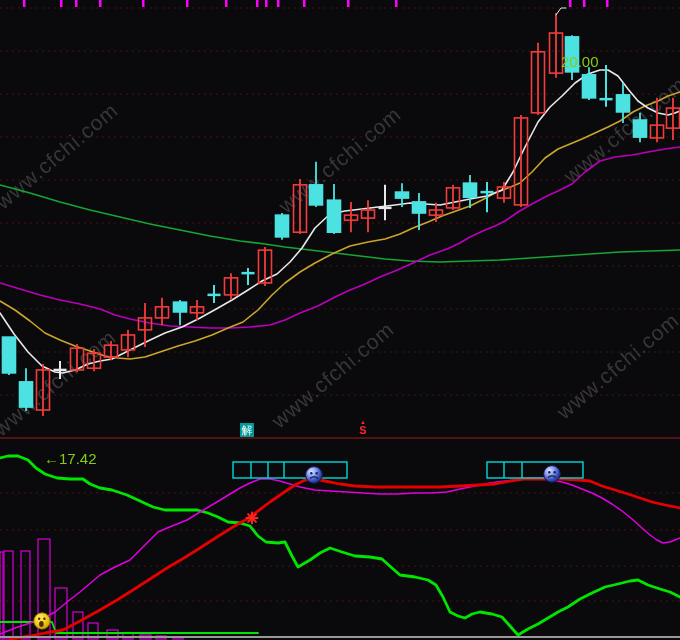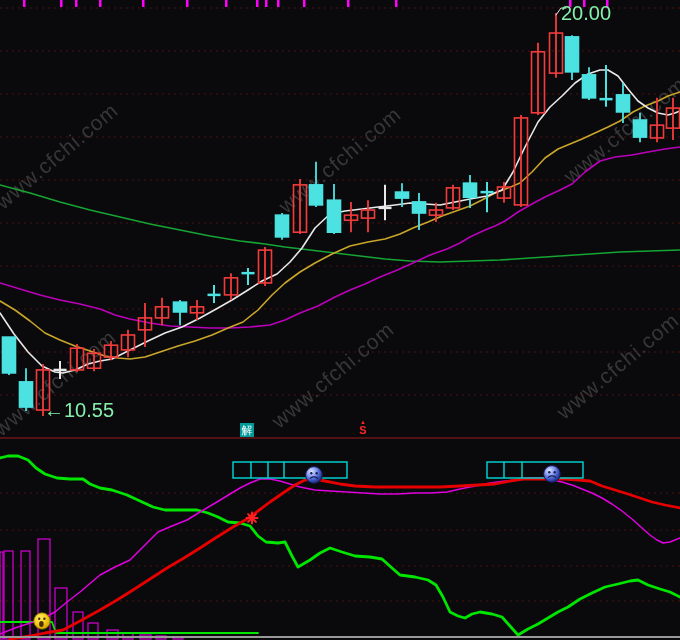--- a/index.html
+++ b/index.html
@@ -5,21 +5,21 @@
   html,body{margin:0;padding:0;background:#000;}
   #root{position:relative;width:680px;height:640px;background:#0a0a0c;overflow:hidden;
         font-family:"Liberation Sans",sans-serif;}
   #wm-layer{position:absolute;left:0;top:0;width:680px;height:640px;z-index:1;}
   .wm{position:absolute;width:190px;margin-left:-95px;margin-top:-14px;text-align:center;
       color:rgba(150,150,150,0.32);font-size:21px;letter-spacing:1px;
       transform:rotate(-40deg);white-space:nowrap;}
   svg.panel{position:absolute;left:0;z-index:2;}
   #top-svg{top:0;}
   #bot-svg{top:440px;}
-  .px-label{position:absolute;z-index:3;color:#86efac;font-size:20px;line-height:15px;white-space:nowrap;}
+  .px-label{position:absolute;z-index:3;color:#84cc16;font-size:15px;line-height:15px;white-space:nowrap;margin-top:48px;}
   #hi-label{left:561px;top:6px;}
   #lo-label{left:44px;top:403px;}
   #jie-marker{position:absolute;left:240px;top:423px;width:14px;height:14px;z-index:3;
       background:#009a9a;color:#ffffff;font-size:11px;line-height:14px;text-align:center;}
   #s-marker{position:absolute;left:356px;top:420px;width:14px;z-index:3;text-align:center;}
   #s-marker .tri{display:block;font-size:6px;line-height:5px;color:#ff2525;}
   #s-marker .ltr{display:block;font-size:11px;line-height:11px;font-weight:bold;color:#ff2525;}
 </style>
 </head>
 <body>
@@ -292,21 +292,21 @@
       </g>
       <g>
         <circle cx="42" cy="621" r="8.2" fill="url(#smG)" stroke="#8a6a00" stroke-width="0.8"></circle>
         <circle cx="39.2" cy="618.8" r="1.2" fill="#4a3000"></circle>
         <circle cx="44.4" cy="618.8" r="1.2" fill="#4a3000"></circle>
         <ellipse cx="41.4" cy="624" rx="2.3" ry="2.9" fill="#4a3000"></ellipse>
       </g>
       <line x1="0" y1="637" x2="680" y2="637" stroke="#999999" stroke-width="2"></line>
     </svg>
   <div id="hi-label" class="px-label">20.00</div>
-  <div id="lo-label" class="px-label">←10.55</div>
+  <div id="lo-label" class="px-label">←17.42</div>
   <div id="jie-marker">
     <span>解</span>
   </div>
   <div id="s-marker">
     <span class="tri">▲</span>
     <span class="ltr">S</span>
   </div>
 </div>
 
 </body></html>

